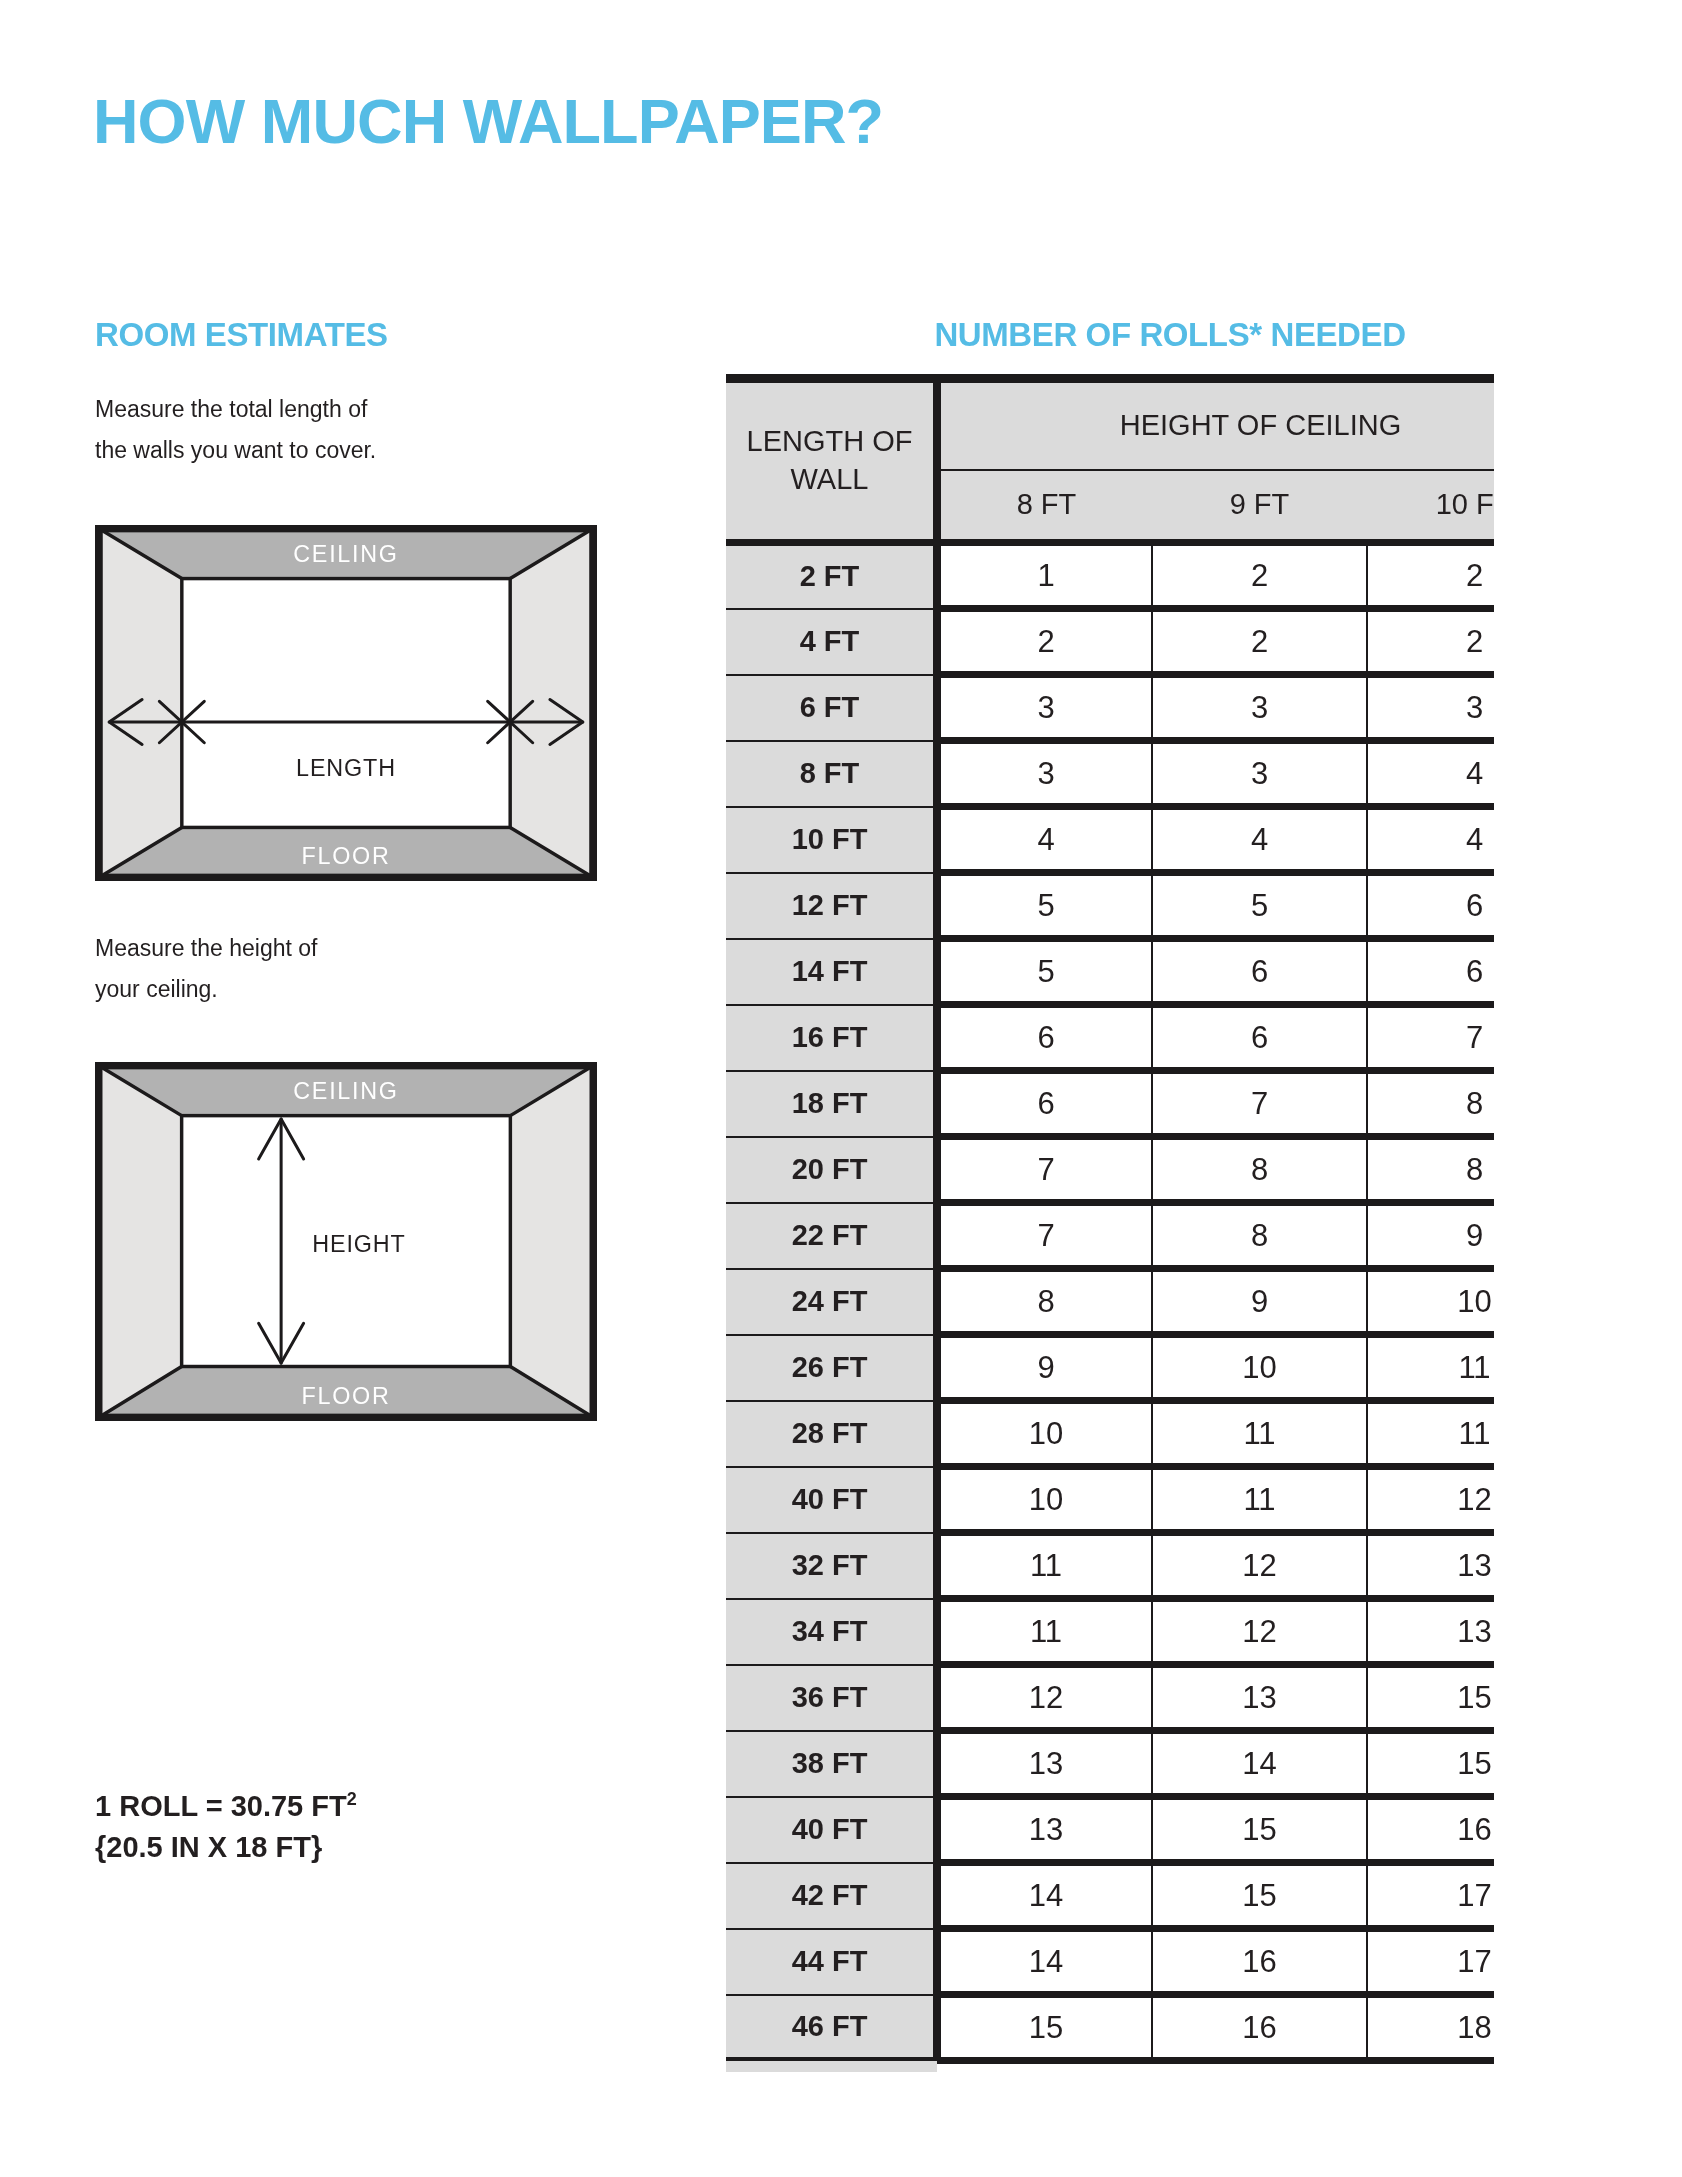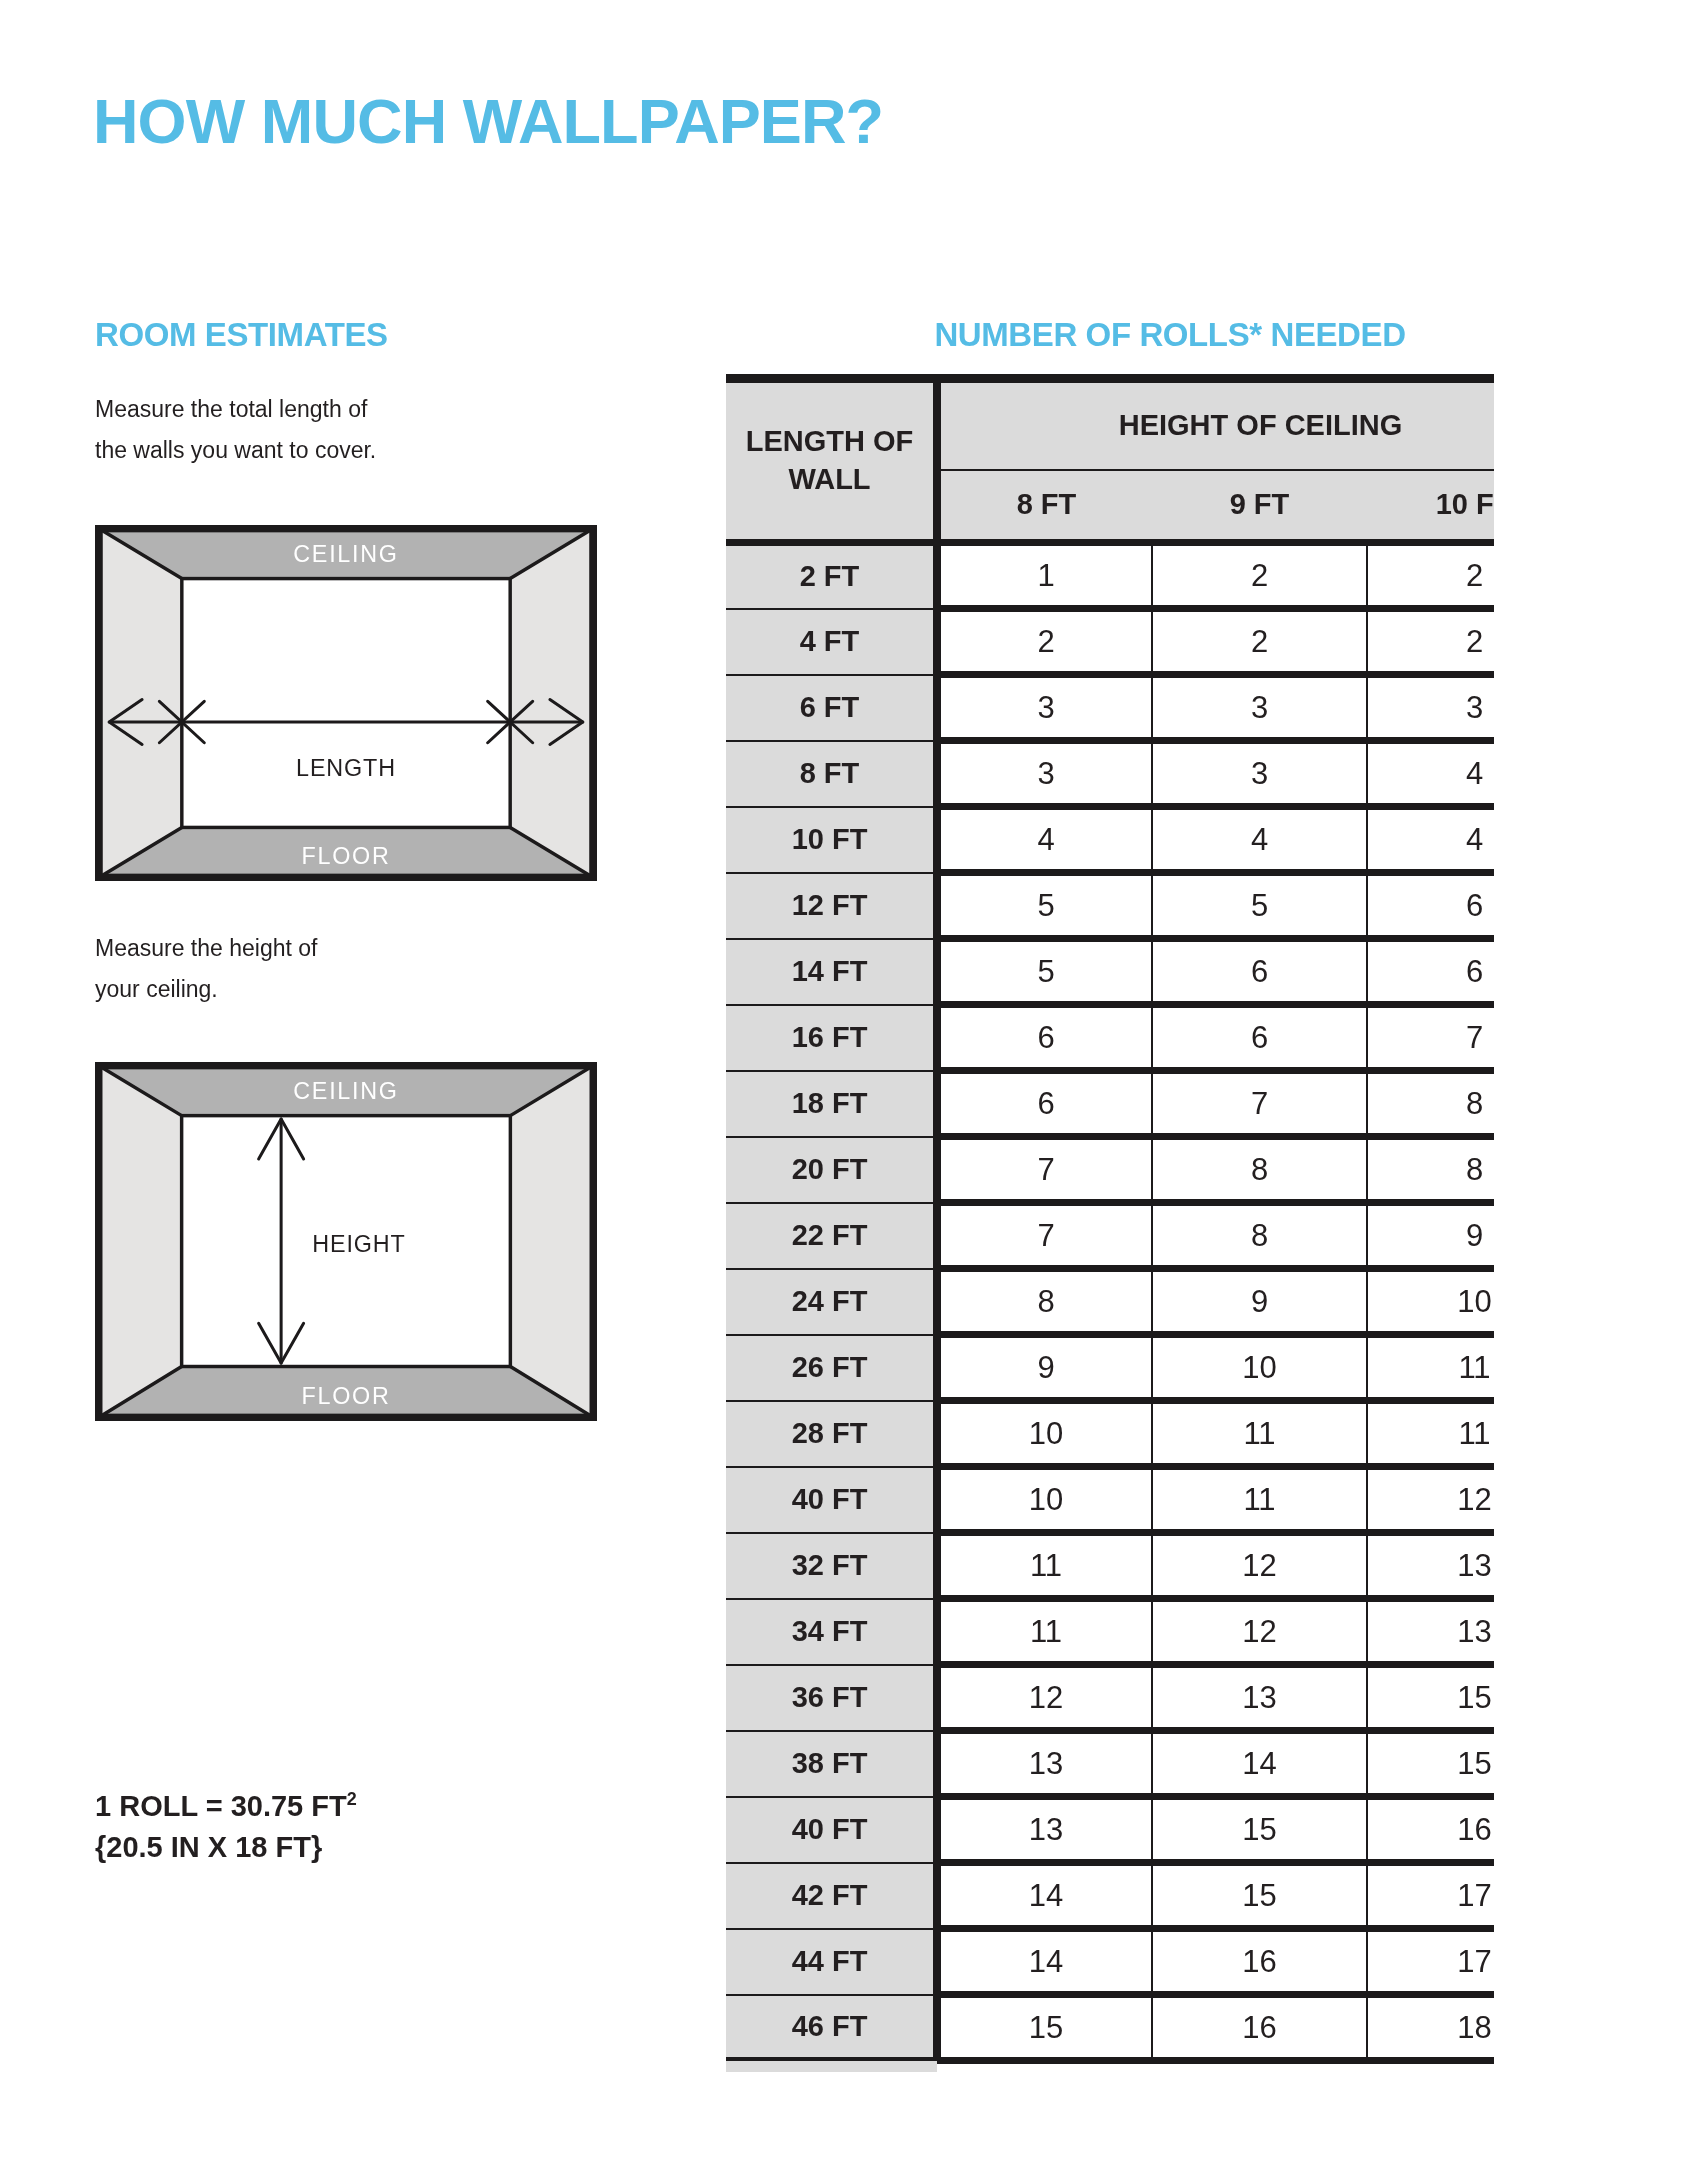--- a/index.html
+++ b/index.html
@@ -35,21 +35,21 @@
   .dim{stroke:var(--line-black);stroke-width:3.5;fill:none;stroke-linecap:round;}
   .dlabel-white{fill:#fff;font-size:27px;letter-spacing:2px;text-anchor:middle;
       font-family:"Liberation Sans","DejaVu Sans",sans-serif;}
   .dlabel-ink{fill:var(--ink);font-size:27px;letter-spacing:1px;text-anchor:middle;
       font-family:"Liberation Sans","DejaVu Sans",sans-serif;}
 
   .tablewrap{position:absolute;left:726px;top:374px;width:856px;}
   table{border-collapse:collapse;width:856px;table-layout:fixed;
         border-top:9.5px solid var(--line-black);}
   th,td{font-weight:normal;}
-  thead th{background:var(--table-gray);font-weight:bold;font-size:29px;
+  thead th{background:var(--table-gray);font-weight:normal;font-size:29px;
         text-align:center;vertical-align:middle;color:var(--ink);}
   th.corner{border-right:8.6px solid var(--line-black);border-bottom:7px solid var(--line-black);
         line-height:1.3;padding:0 17.3px;}
   th.hoc{border-bottom:2.6px solid var(--line-black);border-right:2.6px solid var(--line-black);
         height:91px;}
   th.ftcol{height:73px;border-bottom:7px solid var(--line-black);}
   th.ftcol:last-child{border-right:2.6px solid var(--line-black);}
   tbody th{background:var(--table-gray);font-weight:bold;font-size:29px;text-align:center;
         vertical-align:middle;height:66px;color:var(--ink);
         border-right:8.6px solid var(--line-black);border-bottom:2.6px solid var(--line-black);}

